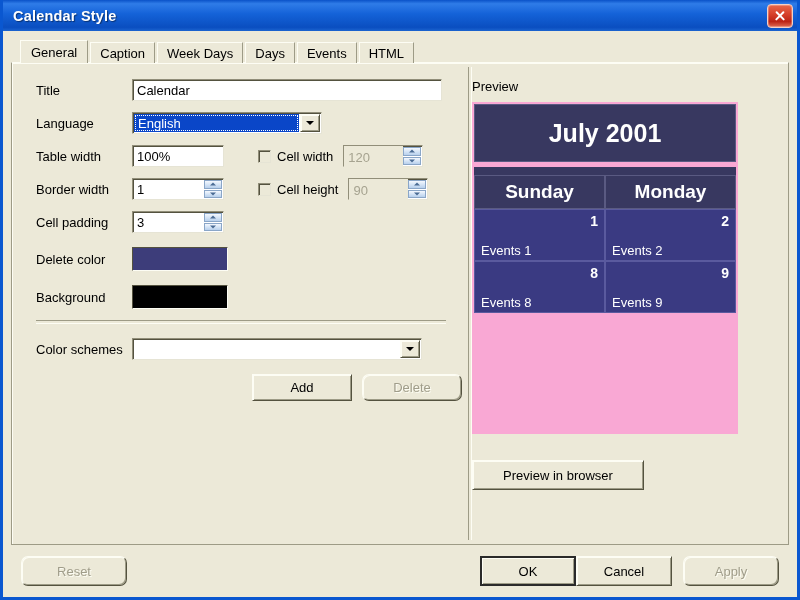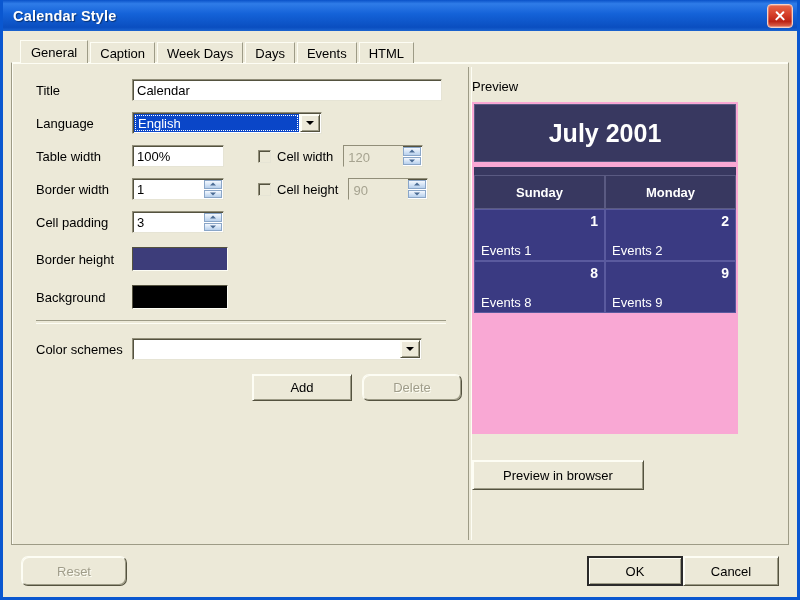--- a/index.html
+++ b/index.html
@@ -243,21 +243,21 @@
     display: flex; align-items: center; justify-content: center;
     color: #fff; font-size: 25px; font-weight: bold;
   }
   .cal-table { margin-top: 5px; }
   .cal-dow {
     display: flex; height: 42px;
     background: #383860;
   }
   .cal-dow div {
     flex: 1; display: flex; align-items: center; justify-content: center;
-    color: #fff; font-size: 13px; font-weight: bold;
+    color: #fff; font-size: 19px; font-weight: bold;
     border: 1px solid #5a5a82; box-sizing: border-box; margin-top: 8px;
   }
   .cal-week { display: flex; height: 52px; }
   .cal-cell {
     flex: 1; box-sizing: border-box;
     background: #3a3a82;
     border: 1px solid #5a5a9e;
     padding: 3px 6px 3px 6px;
     display: flex; flex-direction: column;
     color: #fff;
@@ -355,21 +355,21 @@
           <div class="sunken combo" style="width:92px">
             <div class="field">3</div>
             <div class="spin">
               <div class="up"></div>
               <div class="down"></div>
             </div>
           </div>
         </div>
 
         <div class="row" style="margin-top:14px;margin-bottom:14px">
-          <div class="lbl">Border height</div>
+          <div class="lbl">Delete color</div>
           <div class="swatch" id="sw-border" style="background: rgb(61, 61, 122);"></div>
         </div>
 
         <div class="row">
           <div class="lbl">Background</div>
           <div class="swatch" id="sw-bg" style="background: rgb(0, 0, 0);"></div>
         </div>
 
         <div class="hsep"></div>
 
@@ -426,16 +426,17 @@
         <div class="btn" style="width:172px;height:30px;margin-top:26px">Preview in browser</div>
       </div>
 
     </div>
 
     <div class="footer">
       <div class="btn disabled" style="width:106px;height:30px">Reset</div>
       <div style="flex:1"></div>
       <div class="btn default" style="width:96px;height:30px">OK</div>
       <div class="btn" style="width:96px;height:30px;">Cancel</div>
+      <div class="btn disabled" style="width:96px;height:30px;margin-left:11px">Apply</div>
     </div>
 
   </div>
 </div>
 
 </body></html>

